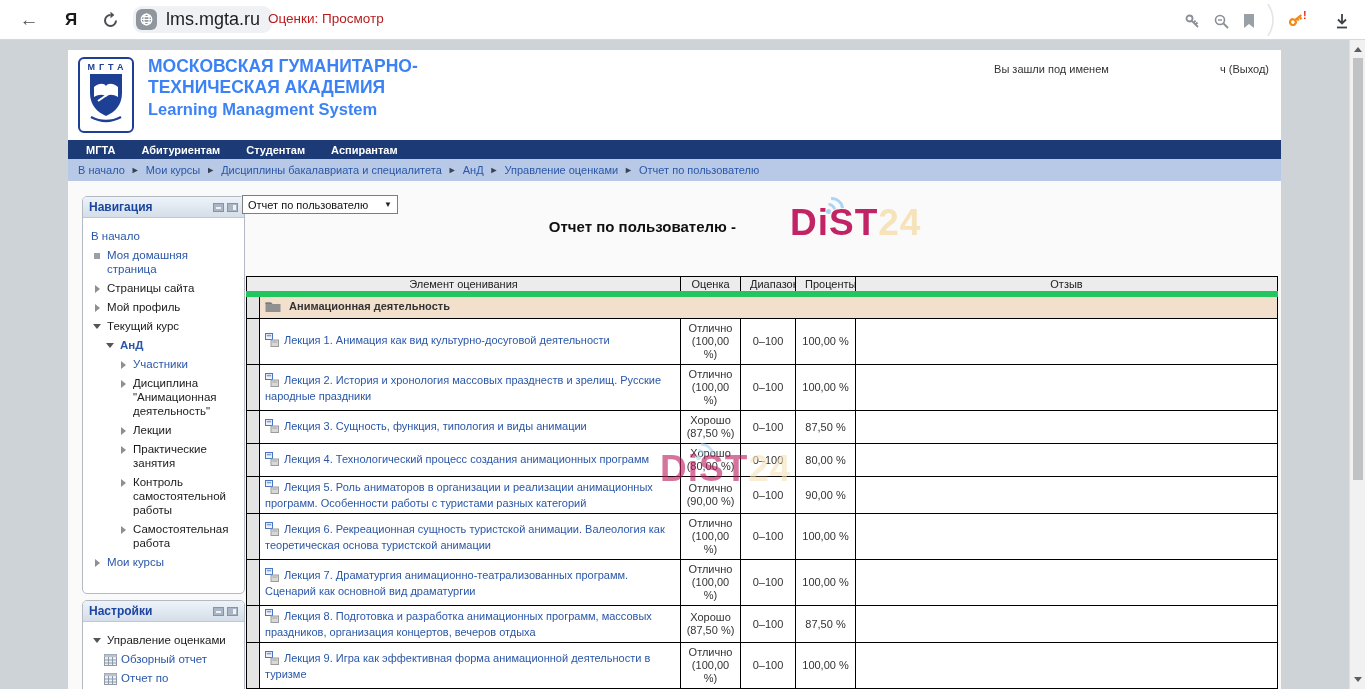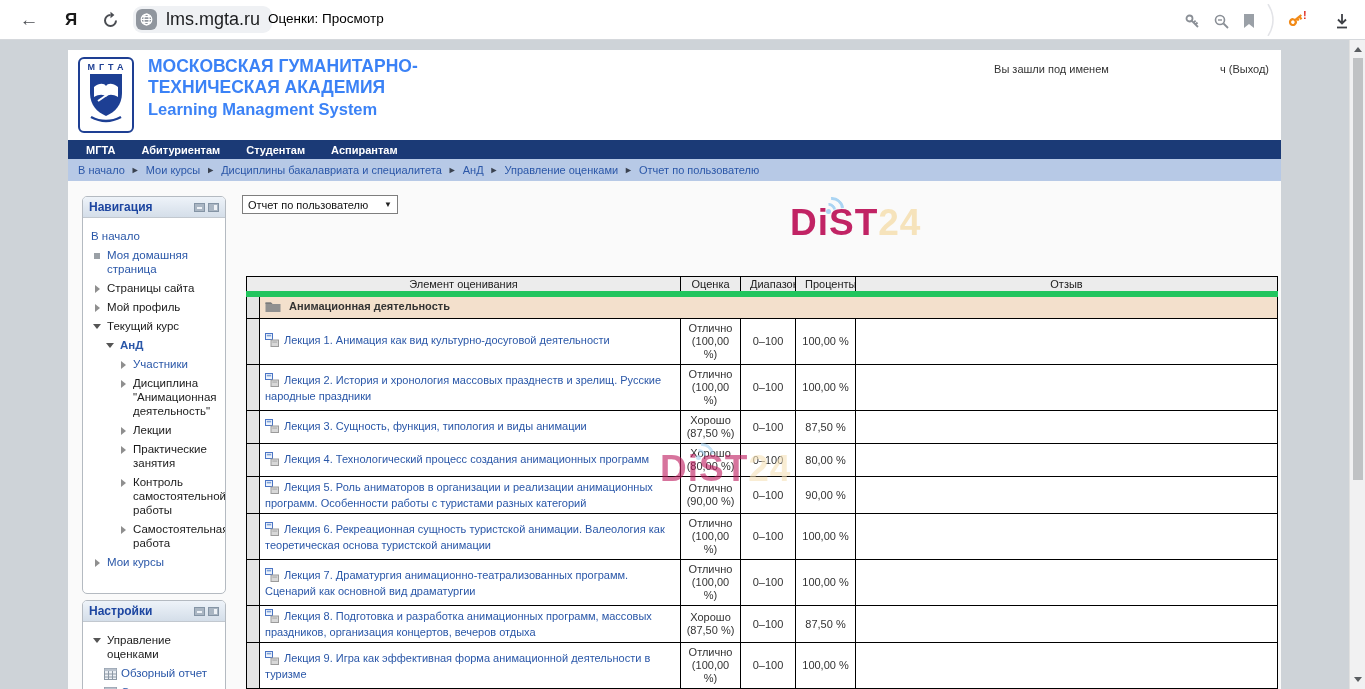--- a/index.html
+++ b/index.html
@@ -8,21 +8,21 @@
 
   
   .bbar{position:absolute;left:0;top:0;width:1365px;height:40px;background:#fff;border-bottom:1px solid #d5d8dc;z-index:20}
   .bicon{position:absolute;top:9px;width:22px;height:22px;display:flex;align-items:center;justify-content:center;color:#4a4d52}
   .back{left:18px;font-size:19px}
   .ylogo{left:60px;font-size:17px;font-weight:bold;color:#1a1a1a}
   .refresh{left:99px}
   .urlchip{position:absolute;left:133px;top:6px;height:27px;border-radius:9px;background:#eff1f4;display:flex;align-items:center;padding:0 12px 0 3px;gap:9px}
   .globechip{width:21px;height:21px;border-radius:6px;background:#90969e;display:flex;align-items:center;justify-content:center}
   .urltext{font-size:18px;color:#1c1d1f}
-  .pagetitle{position:absolute;left:268px;top:11px;font-size:13.5px;color:#000000}
+  .pagetitle{position:absolute;left:268px;top:11px;font-size:13.5px;color:#b91c1c}
   .ric{position:absolute;top:10px}
   .smartedge{position:absolute;left:1266px;top:4px;width:16px;height:32px}
   .protect{left:1287px;top:8px}
   .dl{left:1331px;top:10px}
 
   
   .site{position:absolute;left:68px;top:50px;width:1213px;height:639px;background:#fff;overflow:hidden;z-index:1}
   .logo{position:absolute;left:10px;top:7px;width:56px;height:76px;border:2px solid #1e3f93;border-radius:6px;background:#fff;text-align:center}
   .logo-abbr{font-size:9px;font-weight:bold;letter-spacing:4px;color:#1e3f93;margin:3px 0 1px 3px}
   .orgname{position:absolute;left:80px;top:6px;color:#3b82f6;font-weight:bold}
@@ -31,21 +31,21 @@
   .logininfo{position:absolute;right:12px;top:13px;font-size:11px;color:#333}
   .hidden-name{display:inline-block;width:105px;height:8px}
   .topnav{position:absolute;left:0;top:90px;width:100%;height:19px;background:#1b3a76;display:flex;align-items:center;gap:26px;padding-left:18px}
   .topnav-item{color:#fff;font-size:11px;font-weight:bold}
   .breadcrumb{position:absolute;left:0;top:109px;width:100%;height:22px;background:#b7c9e6;display:flex;align-items:center;gap:6px;padding-left:10px;font-size:11px}
   .crumb{color:#2b57a8}
   .sep{color:#3a4250;font-size:9px}
   .contentbg{position:absolute;left:0;top:131px;width:100%;height:508px;background:#fafafa}
 
   
-  .block{position:absolute;width:144px;border:1px solid #b4bac1;border-radius:5px;background:#fff;overflow:hidden}
+  .block{position:absolute;width:163px;border:1px solid #b4bac1;border-radius:5px;background:#fff;overflow:hidden}
   #blk-nav{left:14px;top:146px;height:398px}
   #blk-settings{left:14px;top:550px;height:120px}
   .blkhead{height:21px;background:linear-gradient(#eef3f9,#d4dee9);border-bottom:1px solid #c2c8cf;display:flex;align-items:center;padding:0 6px;font-size:12px;font-weight:bold;color:#1c45a0}
   .blkctl{margin-left:auto;display:flex;gap:3px}
   .ctlbox{width:11px;height:9px;background:#aab6c3;border:1px solid #8494a5;position:relative}
   .ctlbox.min::after{content:"";position:absolute;left:2px;top:3px;width:5px;height:2px;background:#eef2f7}
   .ctlbox.dock::after{content:"";position:absolute;left:5px;top:1px;width:3px;height:5px;background:#eef2f7}
   .blkbody{padding:6px 4px 8px 6px;font-size:11.5px}
   .tree-item{display:flex;gap:4px;margin:5px 0;line-height:14px}
   .bullet{flex:0 0 12px;display:flex;justify-content:center;margin-top:2px}
@@ -320,20 +320,23 @@
           <span class="lnk">Отчет по пользователю</span>
         </div>
       </div>
   </div>
 
   <div class="report-select">
     <span>Отчет по пользователю</span>
     <span class="selarrow">▼</span>
   </div>
 
+  <div class="main-heading">
+    <span>Отчет по пользователю - </span><span class="redacted"></span>
+  </div>
 
   <div class="wm" id="wm1">
     <span class="wifi">
         <span class="dot"></span>
         <span class="a1"></span>
         <span class="a2"></span>
       </span>
     <span class="g">DiST</span><span class="o">24</span>
   </div>
   <div class="wm" id="wm2">

